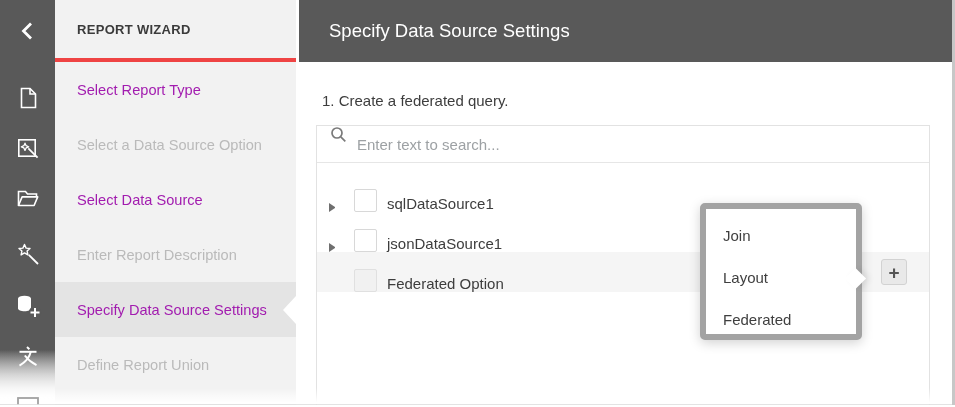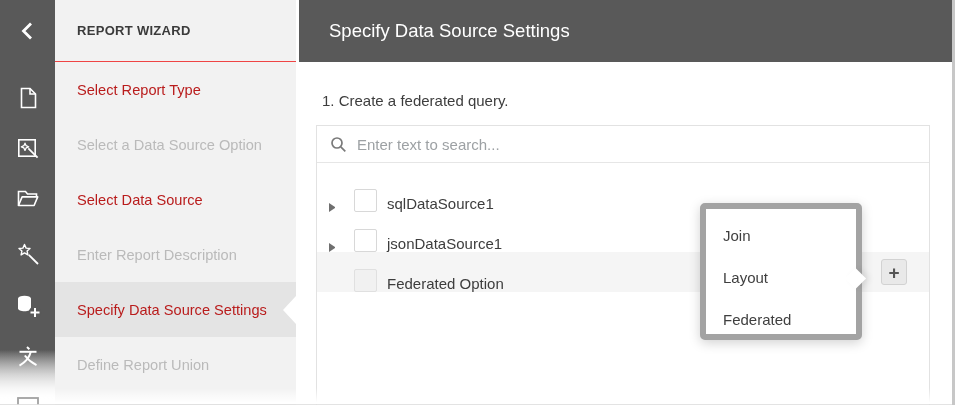--- a/index.html
+++ b/index.html
@@ -15,39 +15,39 @@
   .side-icon { position:absolute; left:0; width:55px; display:flex; justify-content:center; cursor:pointer; }
   .ghost-icon { position:absolute; left:16px; top:396px; opacity:.55; }
   .side-fade { position:absolute; left:0; top:350px; width:55px; height:57px;
                background:linear-gradient(rgba(255,255,255,0), #fff 88%); z-index:4; pointer-events:none; }
   .ghost-wrap { position:absolute; left:0; top:0; width:55px; height:407px; z-index:5; pointer-events:none; }
 
   
   .wizard { position:absolute; left:55px; top:0; width:241px; height:407px; background:#f2f2f2; z-index:2; }
   .wizard-header { height:62px; display:flex; align-items:center; padding-left:22px;
                    font-size:13px; font-weight:bold; letter-spacing:.3px; color:#3b3b3b;
-                   border-bottom:1px solid #ef4444; }
+                   border-bottom:4px solid #ef4444; }
   .step { height:55px; display:flex; align-items:center; padding-left:22px;
-          font-size:14.6px; color:#b91c1c; white-space:nowrap; cursor:pointer; position:relative; }
+          font-size:14.6px; color:#a21caf; white-space:nowrap; cursor:pointer; position:relative; }
   .step.disabled { color:#bababa; cursor:default; }
   .step.active { background:#e4e4e4; }
   .step.active::after { content:""; position:absolute; right:0; top:50%; margin-top:-14px;
                         width:0; height:0; border-top:14px solid transparent;
                         border-bottom:14px solid transparent; border-right:13px solid #fff; }
 
   
   .main { position:absolute; left:299px; top:0; width:653px; height:407px; background:#fff; }
   .main-header { position:absolute; left:0; top:0; width:100%; height:62px; background:#595959;
                  display:flex; align-items:center; padding-left:30px;
                  font-size:18.5px; color:#ffffff; }
   .intro { position:absolute; left:23px; top:92px; font-size:15px; color:#3d3d3d; }
 
   .tree-box { position:absolute; left:17px; top:125px; width:614px; height:282px;
               border:1px solid #e2e2e2; border-bottom:none; background:#fff; }
-  .search-row { height:37px; display:flex; align-items:center; padding:0 10px 0 13px;
+  .search-row { height:37px; display:flex; padding:0 10px 0 13px;
                 border-bottom:1px solid #e6e6e6; }
   .search-row svg { flex:0 0 auto; margin-right:10px; }
   .search-input { flex:1 1 auto; border:none; outline:none; font-family:"Liberation Sans",sans-serif;
                   font-size:15px; color:#3d3d3d; background:transparent; }
   .search-input::placeholder { color:#9da1a4; }
 
   .tree { padding-top:9px; }
   .trow { height:40px; display:flex; align-items:flex-end; padding-left:12px; position:relative; cursor:pointer; }
   .trow.highlighted { background:#f5f5f5; }
   .expander { width:8px; height:9px; margin-right:17px; display:inline-block;

